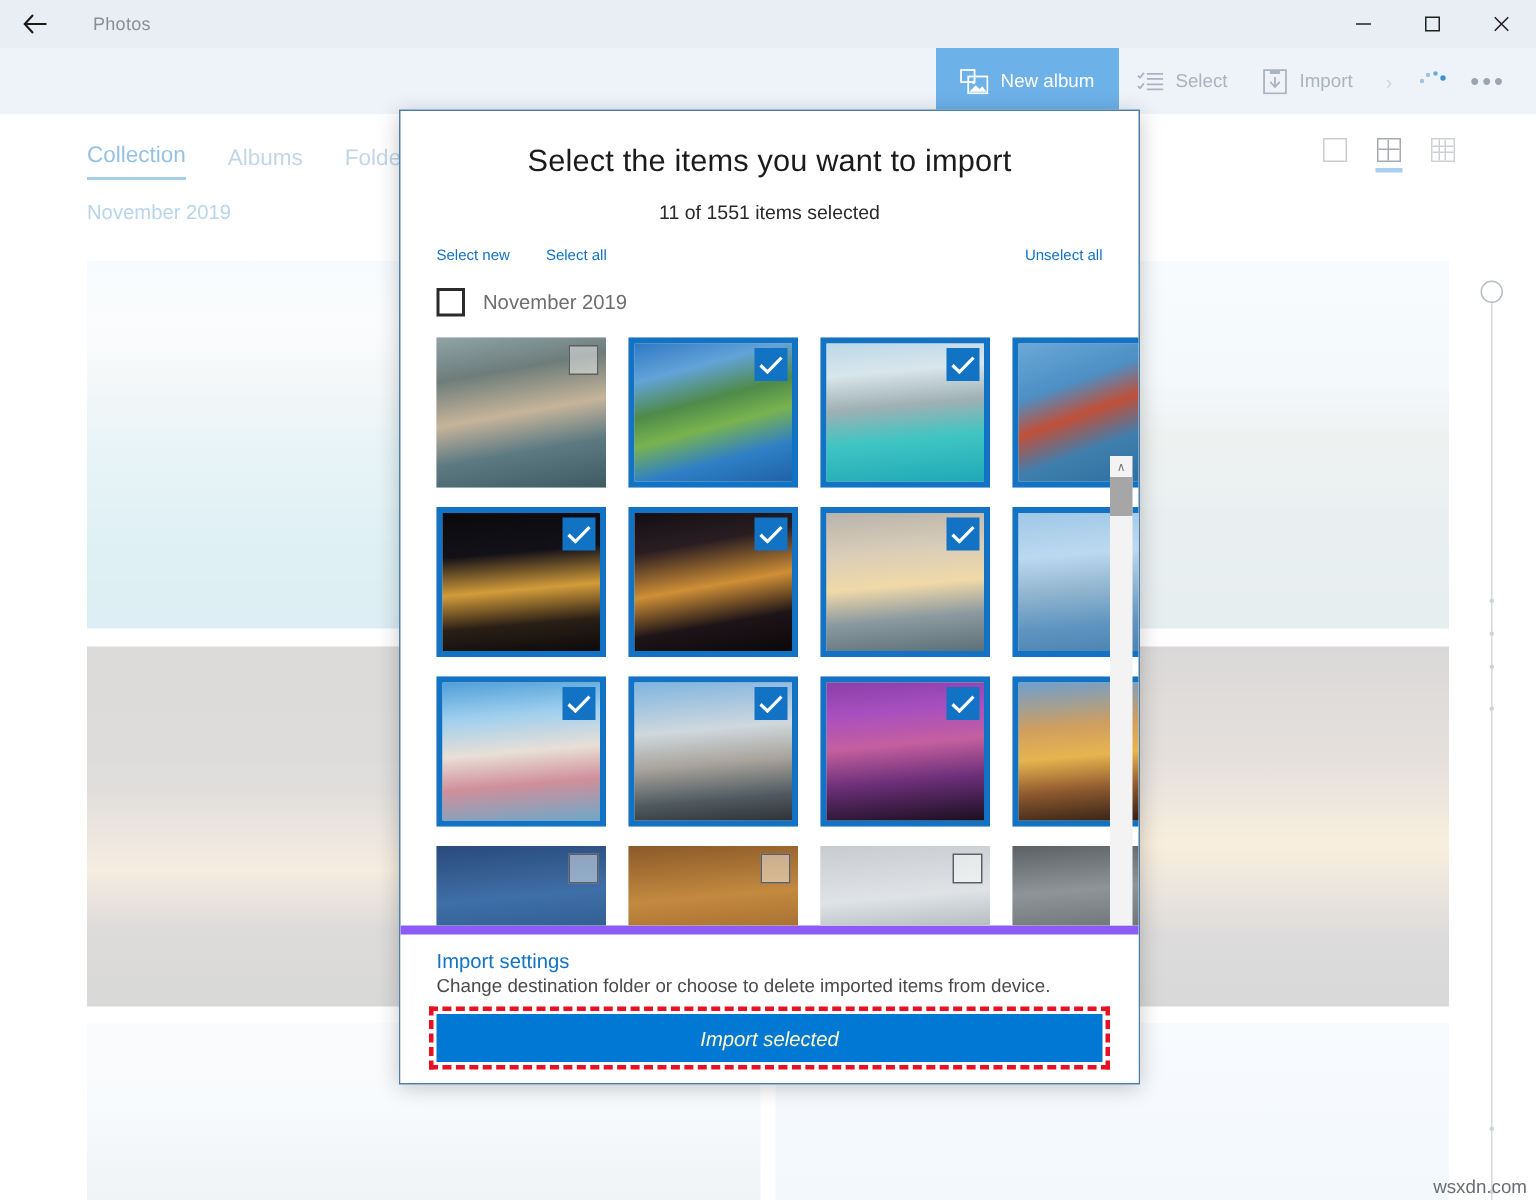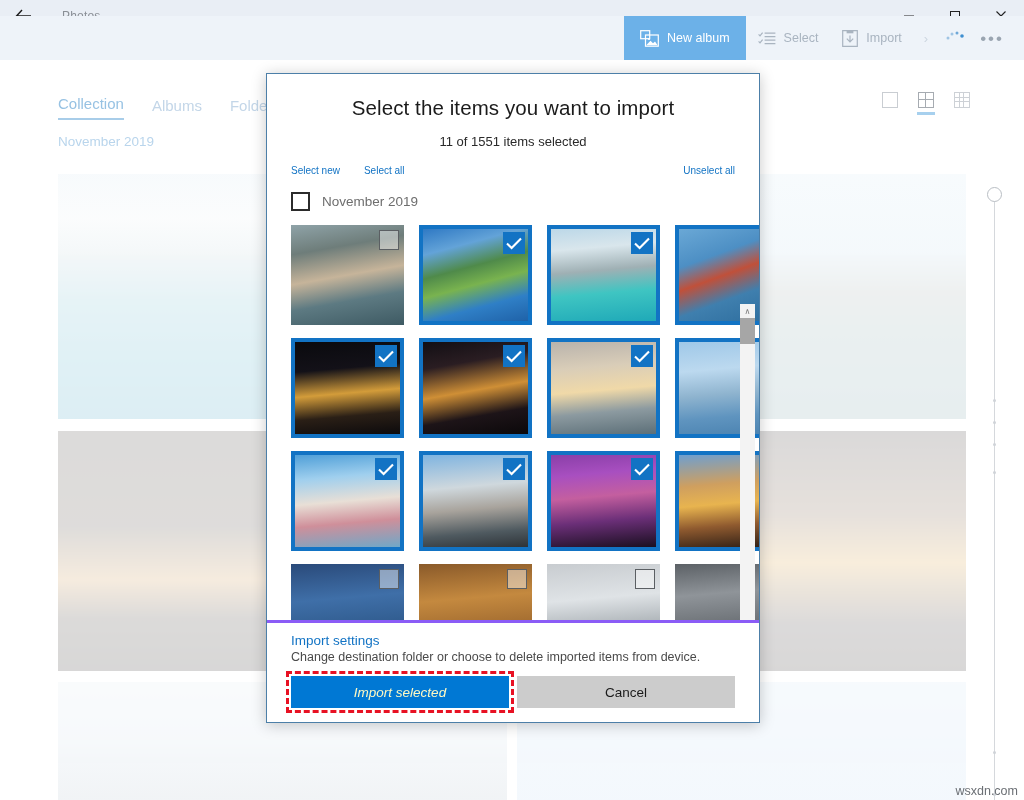--- a/index.html
+++ b/index.html
@@ -38,21 +38,21 @@
   }
   .win-btn {
     width: 46px; height: 32px;
     display: flex; align-items: center; justify-content: center;
     color: #222; font-size: 12px;
   }
   .win-btn svg { display:block; }
 
   
   .cmdbar {
-    position: absolute; left: 0; top: 16px;
+    position: absolute; left: 0; top: 32px;
     width: 1024px; height: 44px;
     background: #eef3f9;
     display: flex; align-items: center;
     justify-content: flex-end;
     padding-right: 8px;
   }
   .cmd-item {
     display: flex; align-items: center; gap: 8px;
     height: 44px; padding: 0 12px;
     font-size: 12.5px; color: #a9b4c0;
@@ -246,21 +246,21 @@
     display: flex; align-items: center; justify-content: center;
     color: #7a7a7a; font-size: 8px;
   }
   .dlg-scroll .thumbbar {
     width: 15px; height: 26px; background: #a6a6a6;
   }
   .dlg-scroll .track { flex: 1; width: 15px; }
 
   .dlg-foot {
     padding: 10px 24px 14px 24px;
-    border-top: 3px solid #8b5cf6;
+    border-top: 6px solid #8b5cf6;
     background: #fff;
   }
   .imp-settings {
     font-size: 13.5px; color: #1273c4; cursor: pointer;
   }
   .imp-desc {
     margin-top: 2px;
     font-size: 12.5px; color: #4a4a4a;
   }
   .btn-row { display: flex; gap: 8px; margin-top: 12px; }
@@ -578,18 +578,17 @@
         <div class="track"></div>
 
       </div>
     </div>
 
     <div class="dlg-foot">
       <div class="imp-settings">Import settings</div>
       <div class="imp-desc">Change destination folder or choose to delete imported items from device.</div>
       <div class="btn-row">
         <div class="btn btn-primary">Import selected</div>
-        <div class="btn btn-secondary">Cancel</div>
       </div>
     </div>
 
   </div>
 </div>
 
 </body></html>

